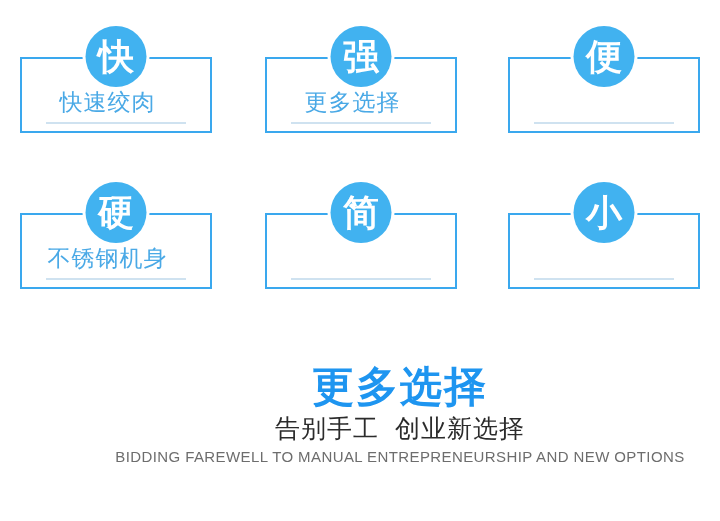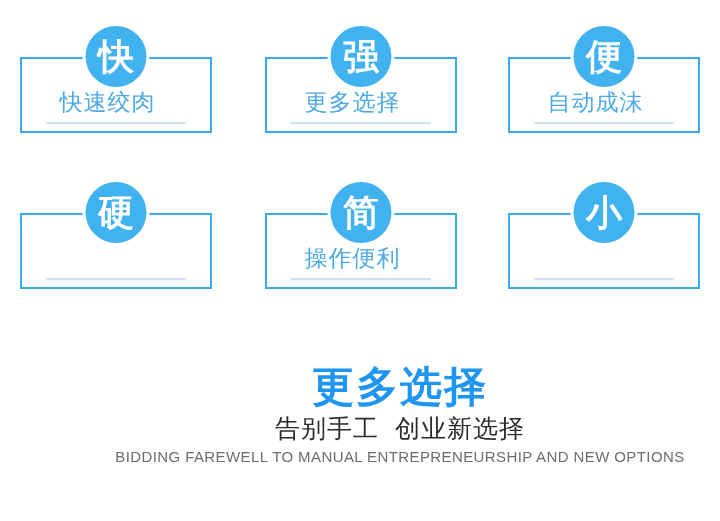--- a/index.html
+++ b/index.html
@@ -158,36 +158,35 @@
     <div class="badge-notch"></div>
     <div class="feature-badge">强</div>
     <div class="feature-label">更多选择</div>
     <div class="feature-underline"></div>
   </div>
 
   <div class="feature-card col-3 row-1">
     <div class="feature-box"></div>
     <div class="badge-notch"></div>
     <div class="feature-badge">便</div>
-    <div class="feature-label">自动成沫</div>
     <div class="feature-underline"></div>
   </div>
 
   <div class="feature-card col-1 row-2">
     <div class="feature-box"></div>
     <div class="badge-notch"></div>
     <div class="feature-badge">硬</div>
+    <div class="feature-label">不锈钢机身</div>
     <div class="feature-underline"></div>
   </div>
 
   <div class="feature-card col-2 row-2">
     <div class="feature-box"></div>
     <div class="badge-notch"></div>
     <div class="feature-badge">简</div>
-    <div class="feature-label">操作便利</div>
     <div class="feature-underline"></div>
   </div>
 
   <div class="feature-card col-3 row-2">
     <div class="feature-box"></div>
     <div class="badge-notch"></div>
     <div class="feature-badge">小</div>
     <div class="feature-underline"></div>
   </div>
 

